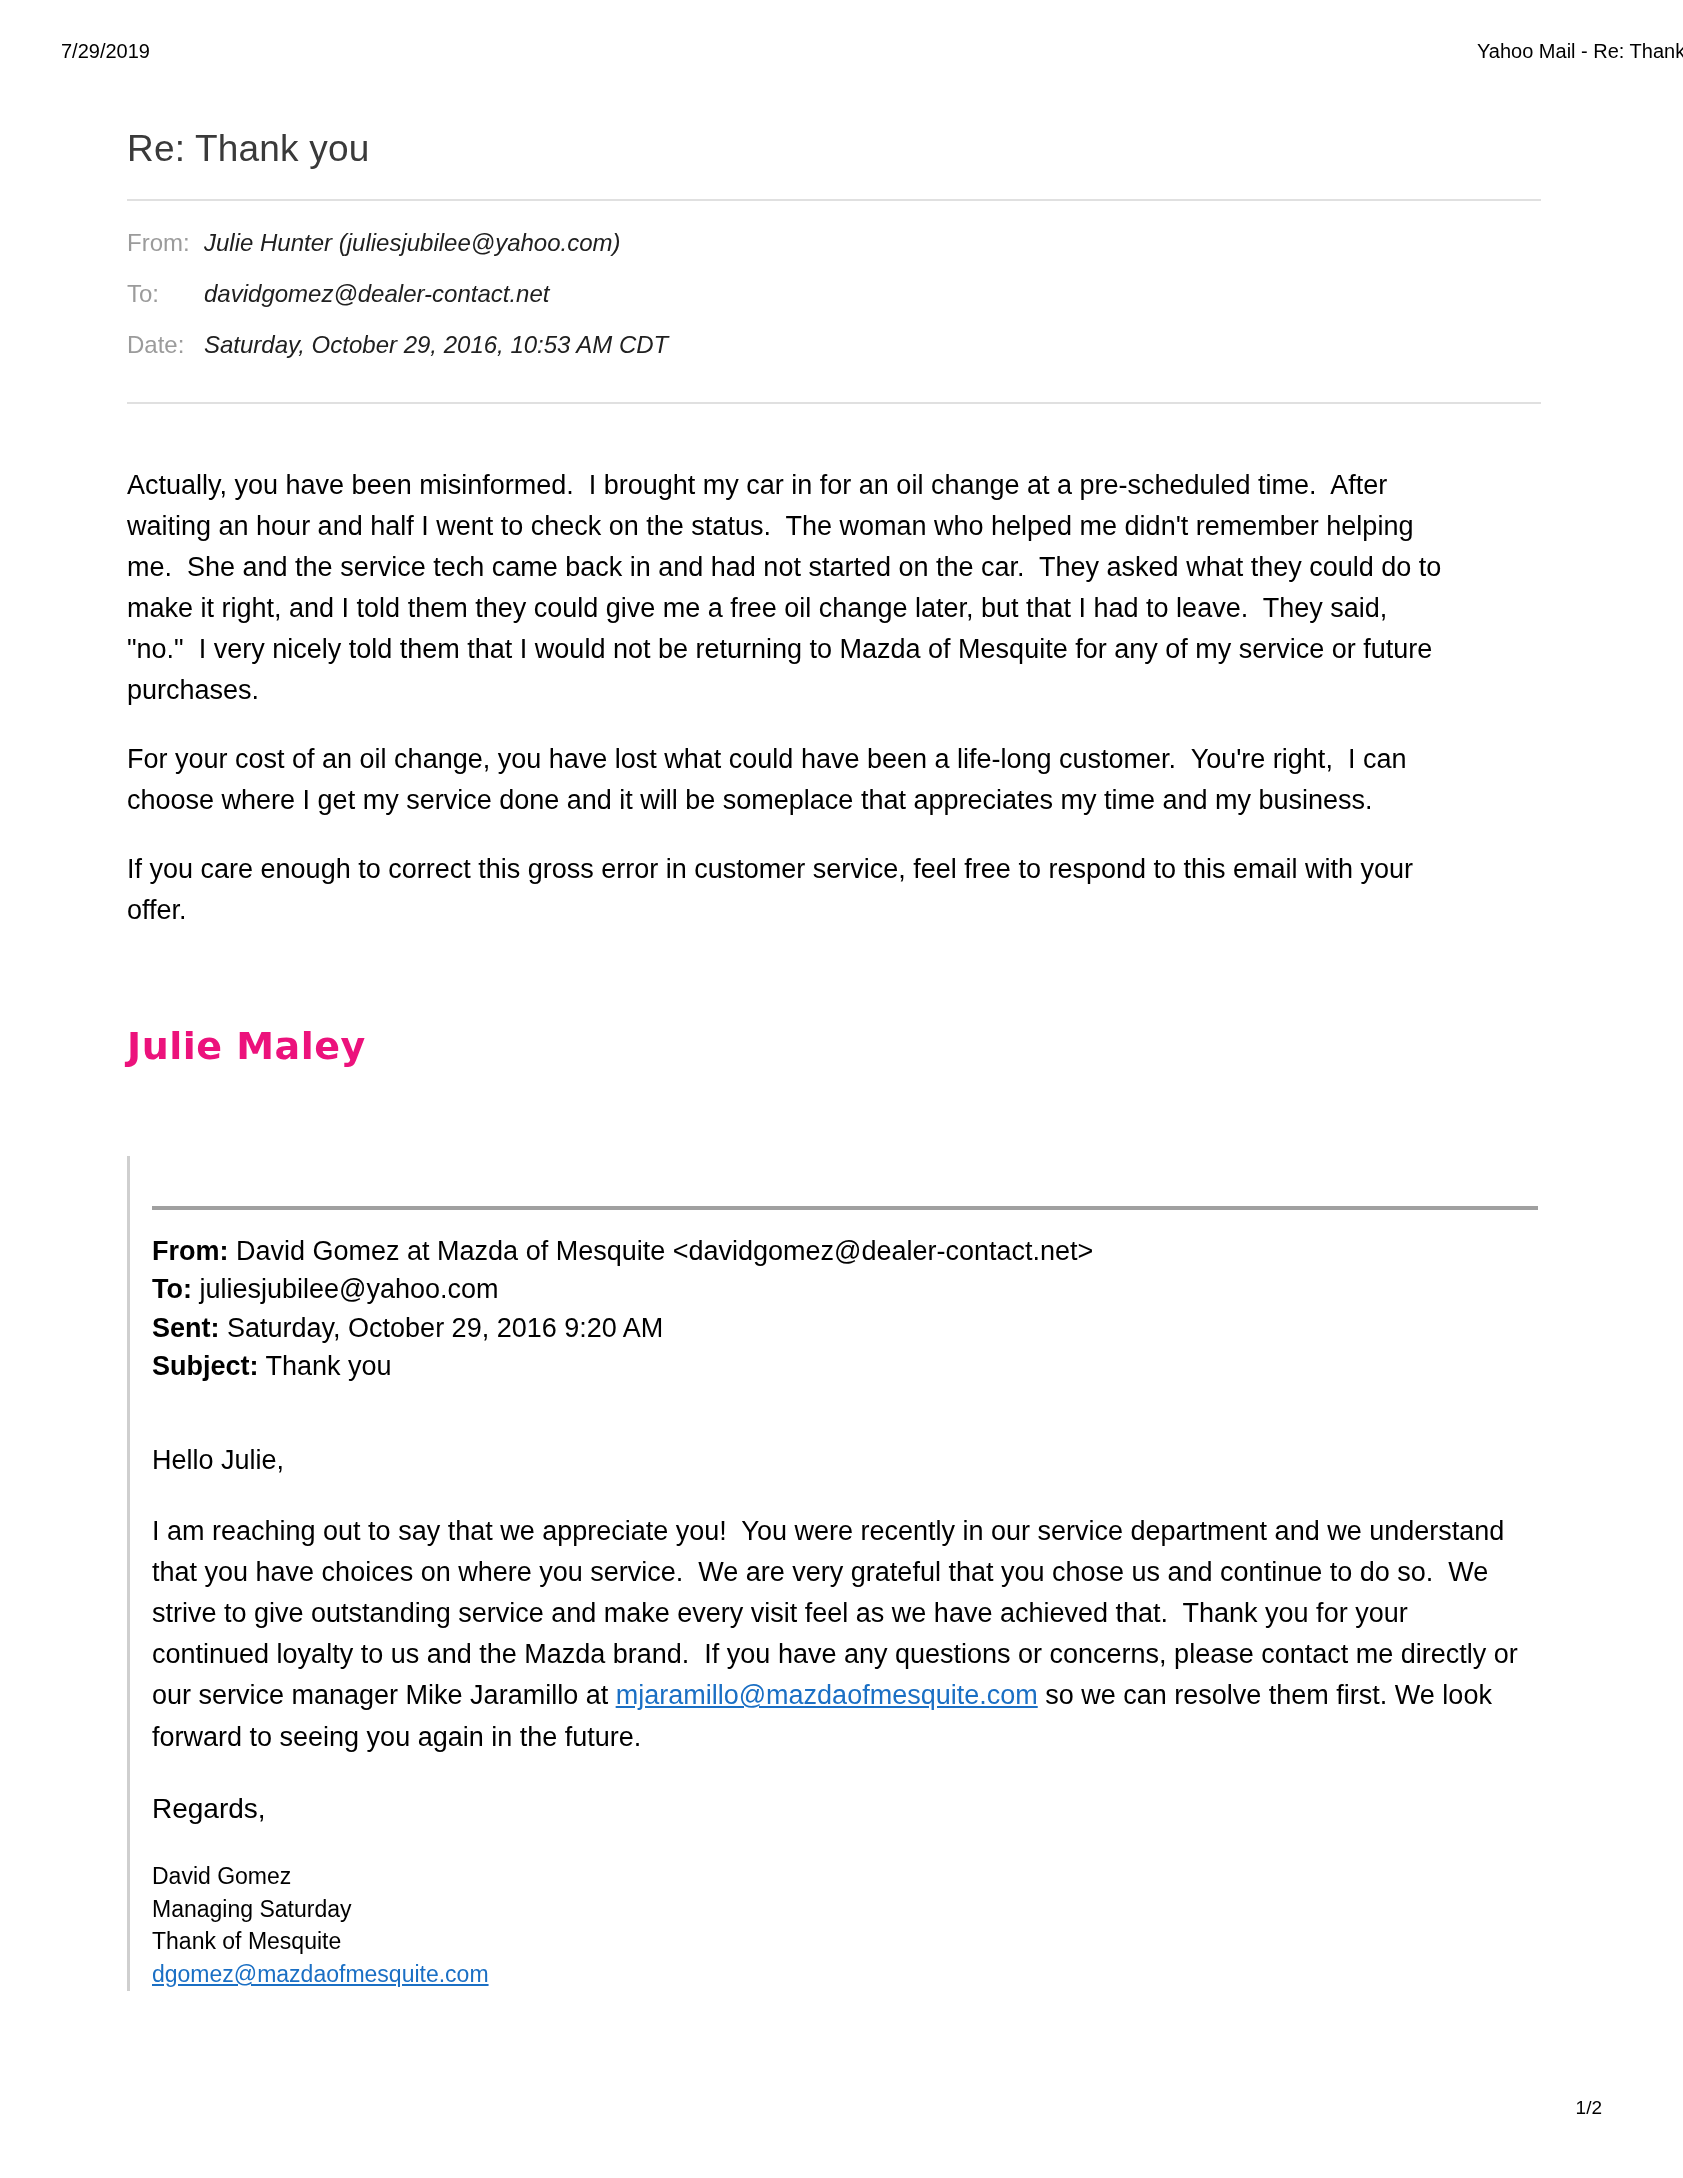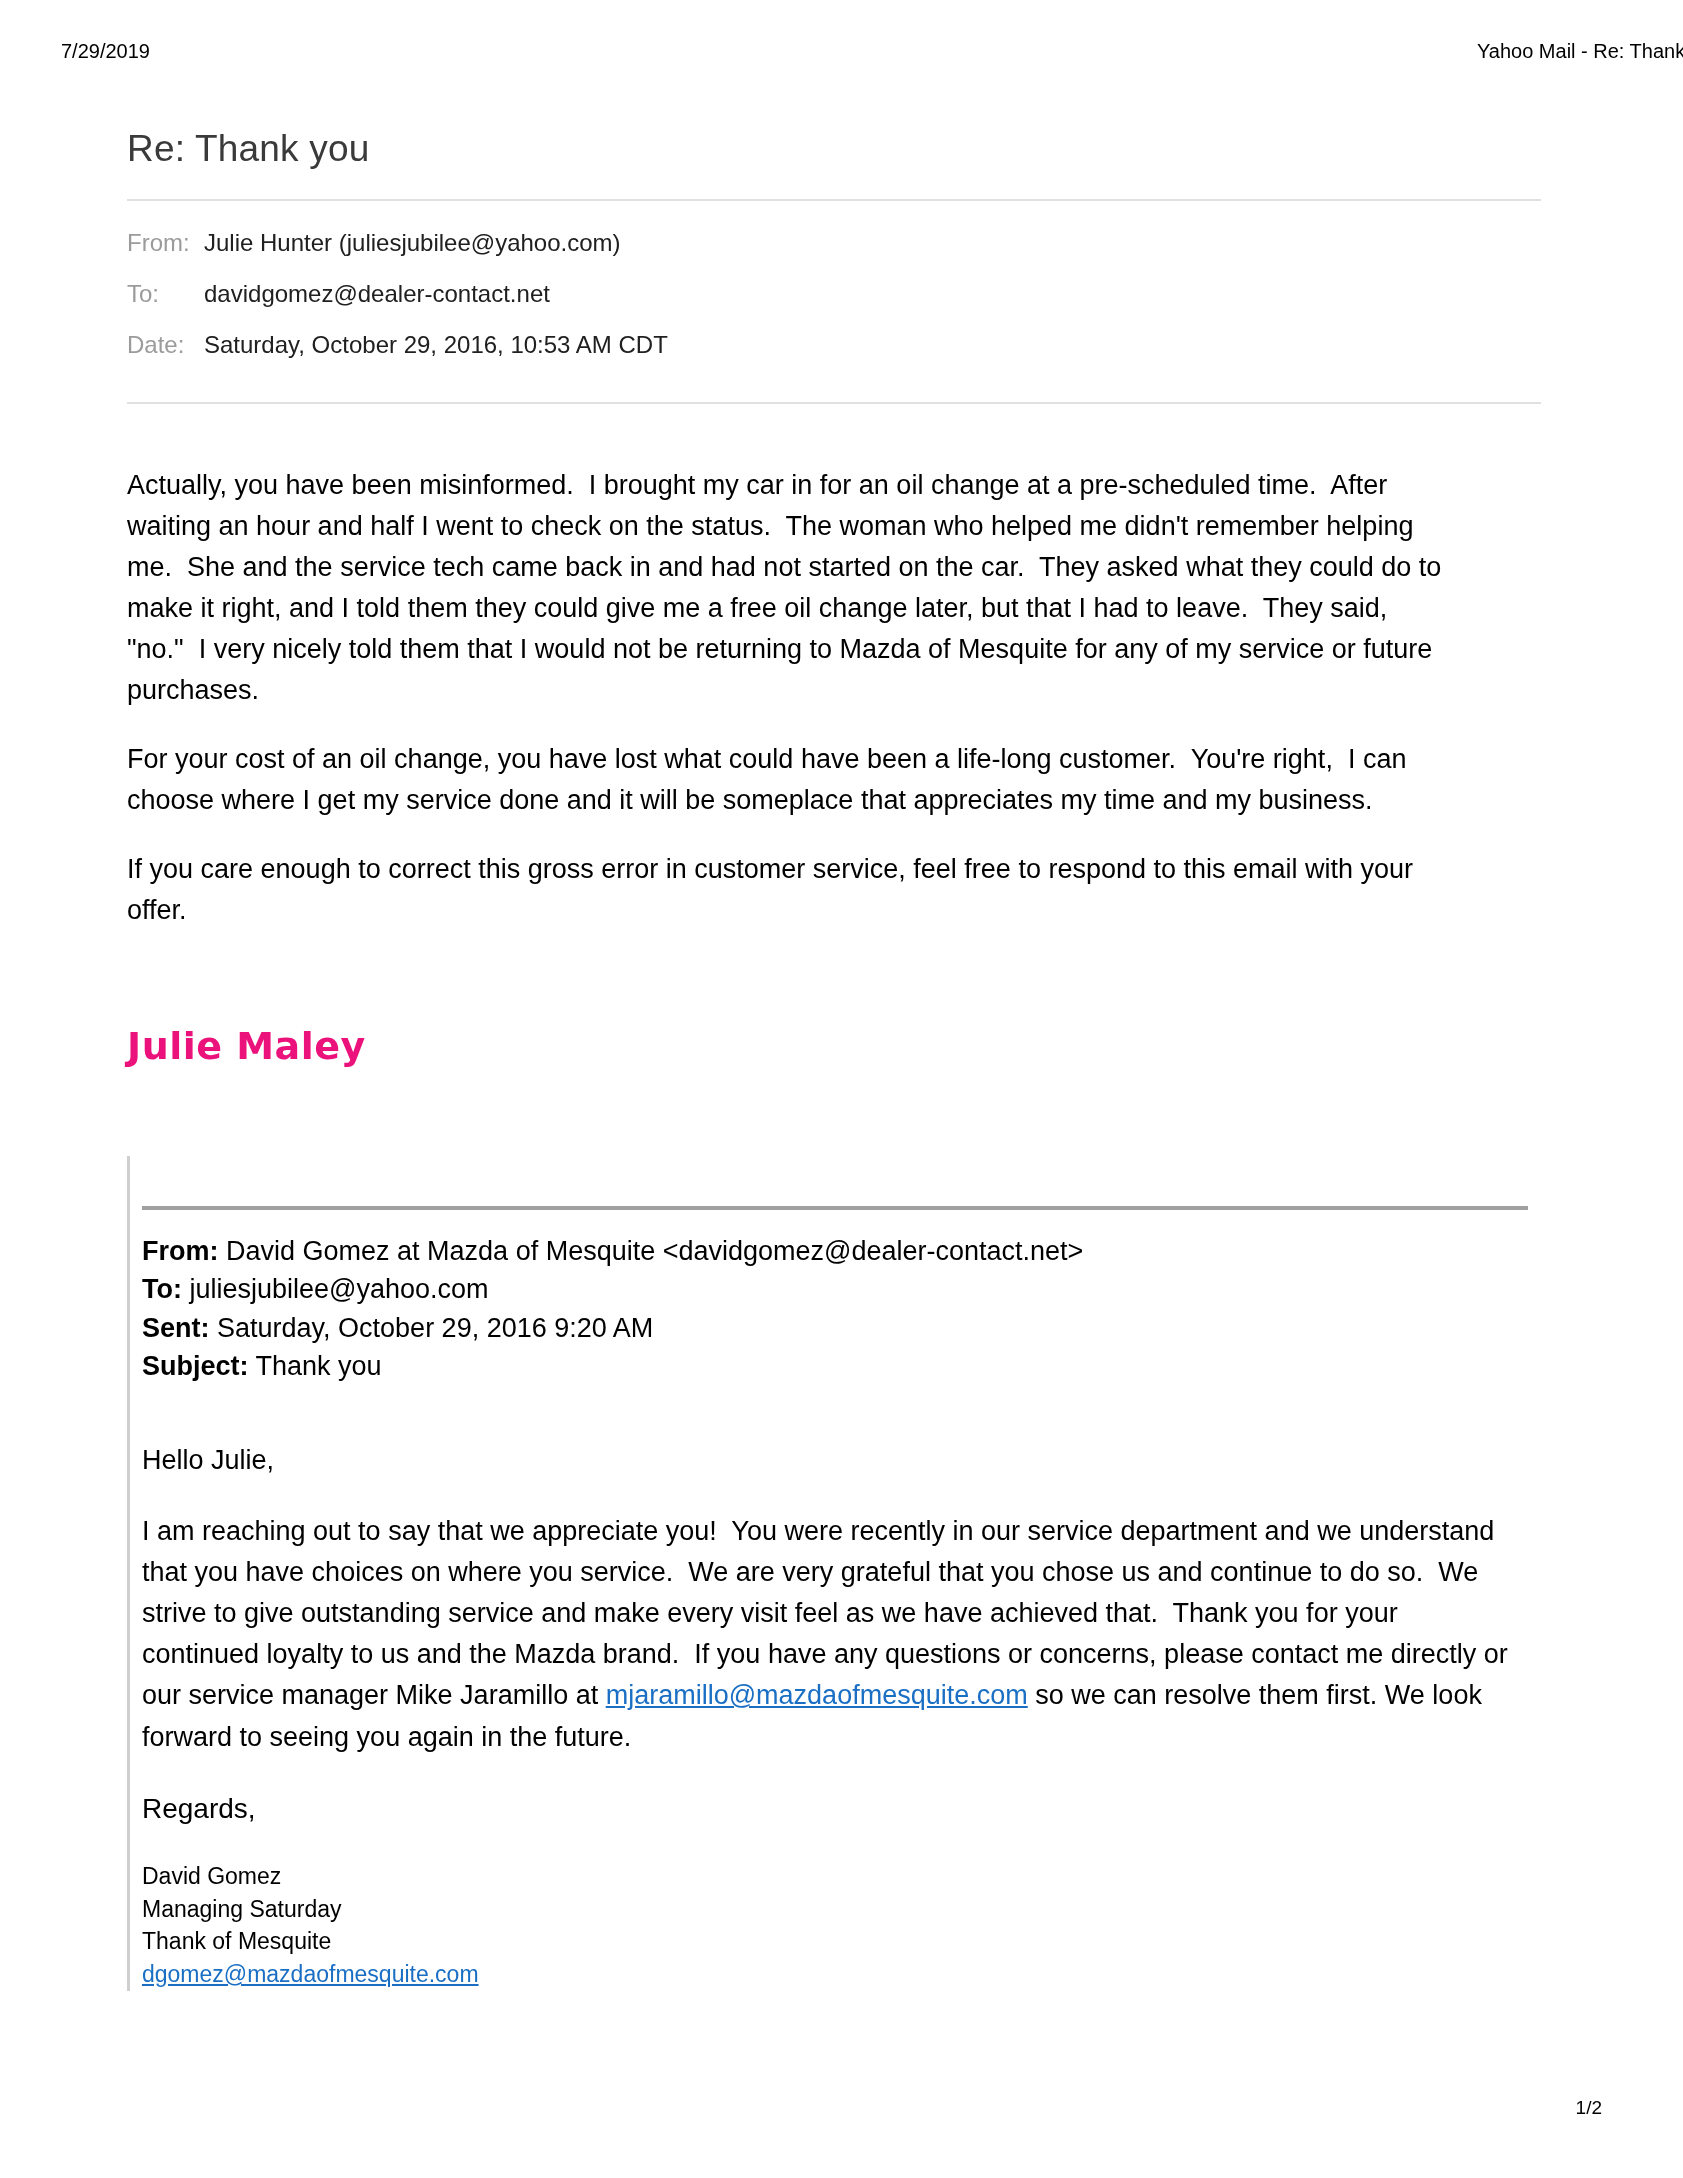--- a/index.html
+++ b/index.html
@@ -84,20 +84,21 @@
   }
   .meta-row:last-child { margin-bottom: 0; }
   .meta-label {
     color: #9b9b9b;
     width: 77px;
     flex: 0 0 77px;
     font-weight: normal;
   }
   .meta-value {
     color: #202020;
+    font-style: italic;
   }
 
   .rule2 {
     height: 2px;
     background: #e0e0e0;
     width: 1414px;
     margin-top: 22px;
   }
 
   
@@ -124,21 +125,21 @@
     line-height: 1.1;
   }
 
   
   .quoted {
     position: absolute;
     left: 127px;
     top: 1156px;
     width: 1414px;
     border-left: 3px solid #cfcfcf;
-    padding-left: 12px;
+    padding-left: 22px;
     box-sizing: border-box;
   }
   .quoted-rule {
     height: 4px;
     background: #a0a0a0;
     width: 1386px;
     margin-top: 50px;
   }
   .quoted-head {
     margin-top: 22px;

